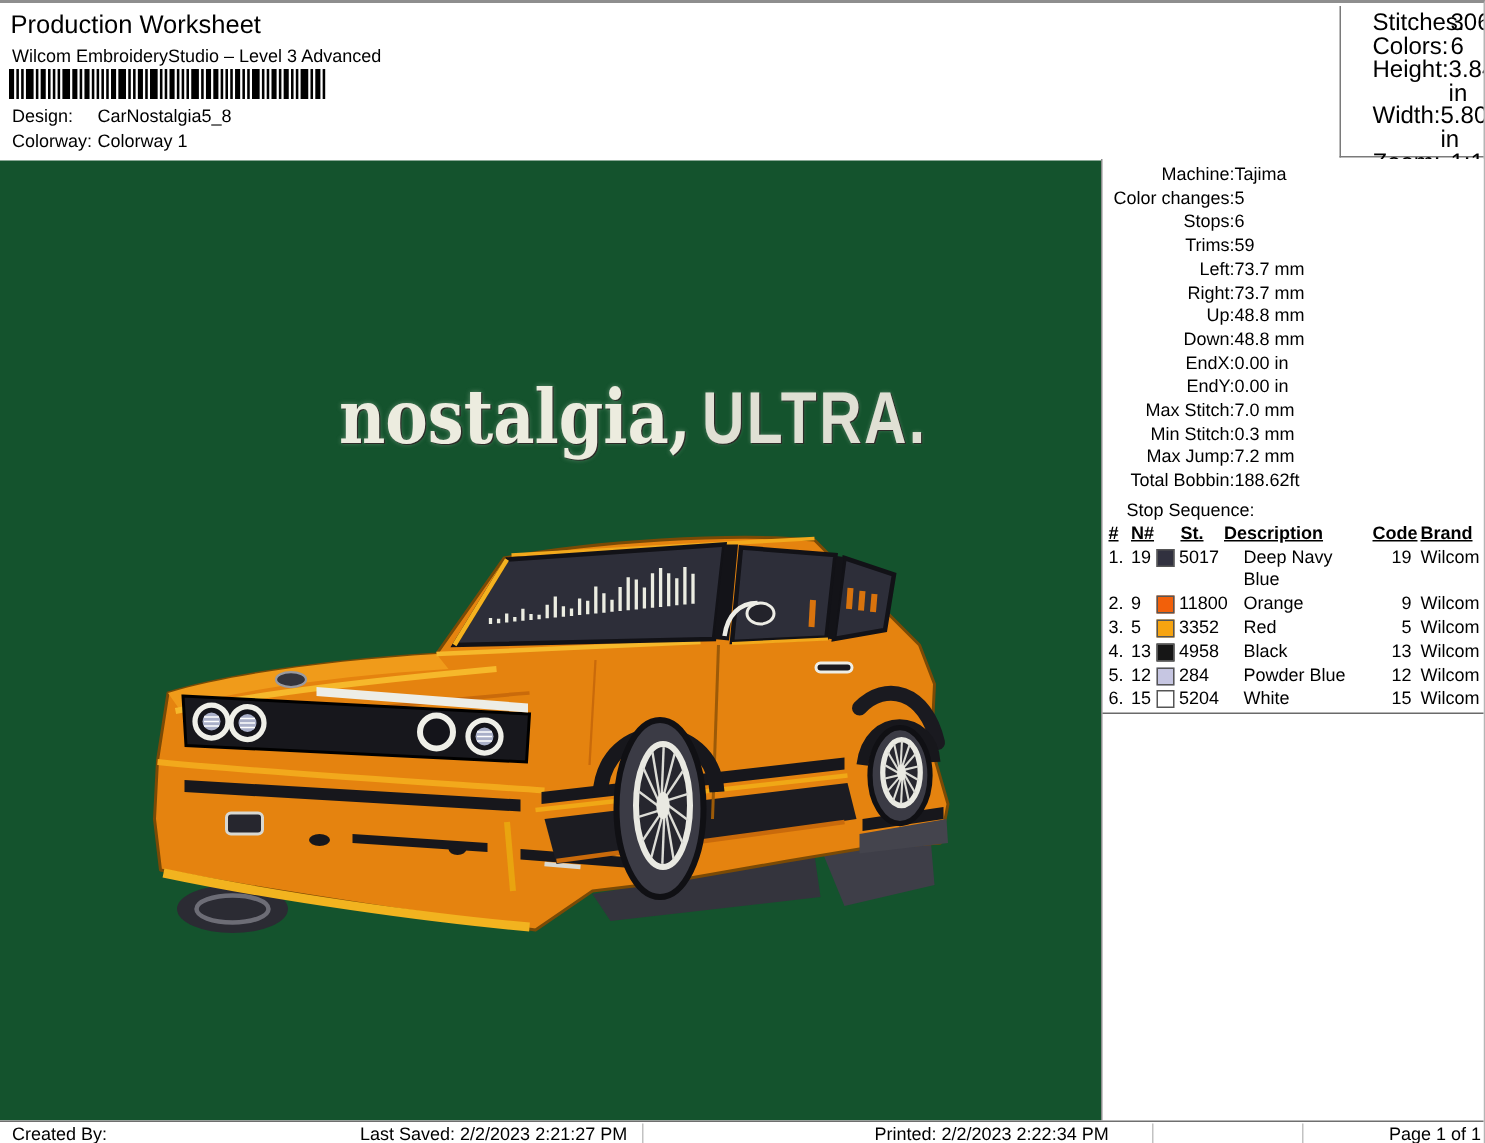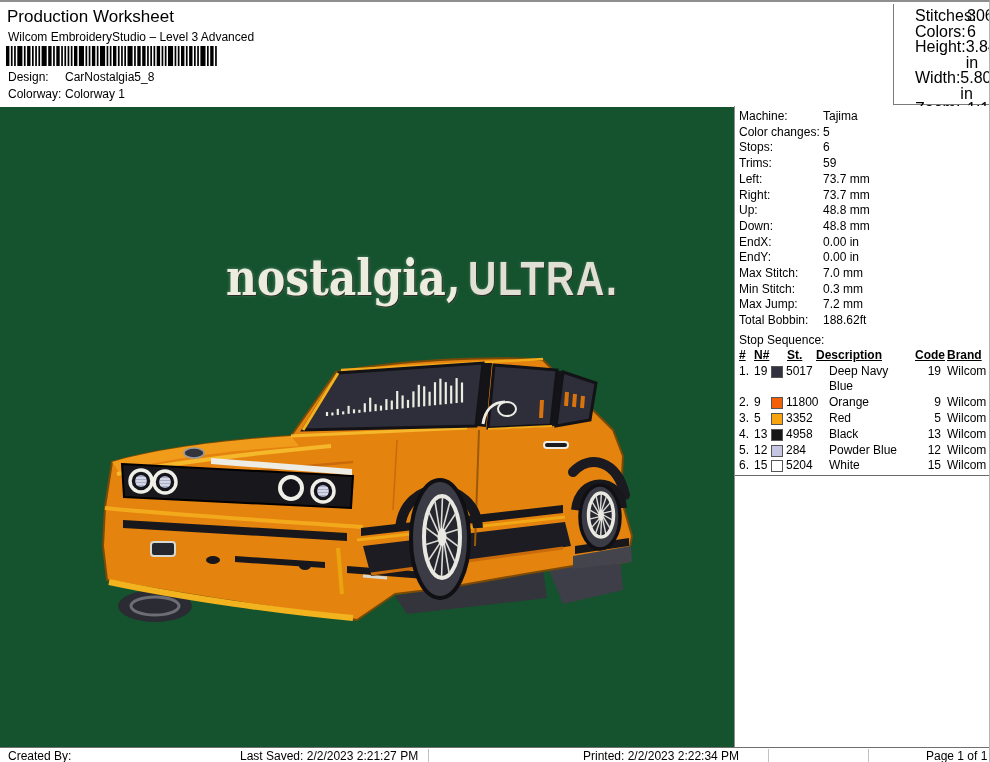--- a/index.html
+++ b/index.html
@@ -37,22 +37,22 @@
     transform:scaleX(.80); transform-origin:0 100%; letter-spacing:2px; margin-left:-34px;
     text-shadow:1px 1px 0 #2c2c28, 0 0 3px rgba(230,230,218,.3);
   }
   .car-svg { position:absolute; left:95px; top:243px; }
   
   .side-panel {
     position:absolute; left:734px; top:104px; width:256px; height:641px;
     border-left:1px solid #8e8e8e; background:#fff; font-size:12px; padding-top:3px;
   }
   .m-row { display:flex; padding-left:4px; line-height:15.7px; }
-  .m-lbl { width:84px; }
-  .stop-title { padding-left:4px; line-height:15px; margin-top:4px; }
+  .m-lbl { width:84px;text-align:right; }
+  .stop-title { padding-left:16px; line-height:15px; margin-top:4px; }
   .seq-table { border-bottom:1px solid #6a6a6a; padding-bottom:1px; }
   .seq-row { display:flex; padding:0 3px 0 4px; line-height:15.8px; align-items:flex-start; }
   .seq-head { font-weight:bold; }
   .seq-head span { text-decoration:underline; }
   .c-num  { width:15px; }
   .c-n    { width:16px; }
   .c-sw   { width:12px; height:12px; border:1px solid #555; margin:2px 3px 0 1px; flex:none; }
   .c-swsp { width:17px; flex:none; }
   .c-st   { width:40px; text-align:left; }
   .c-desc { flex:1; padding-left:6px; }

